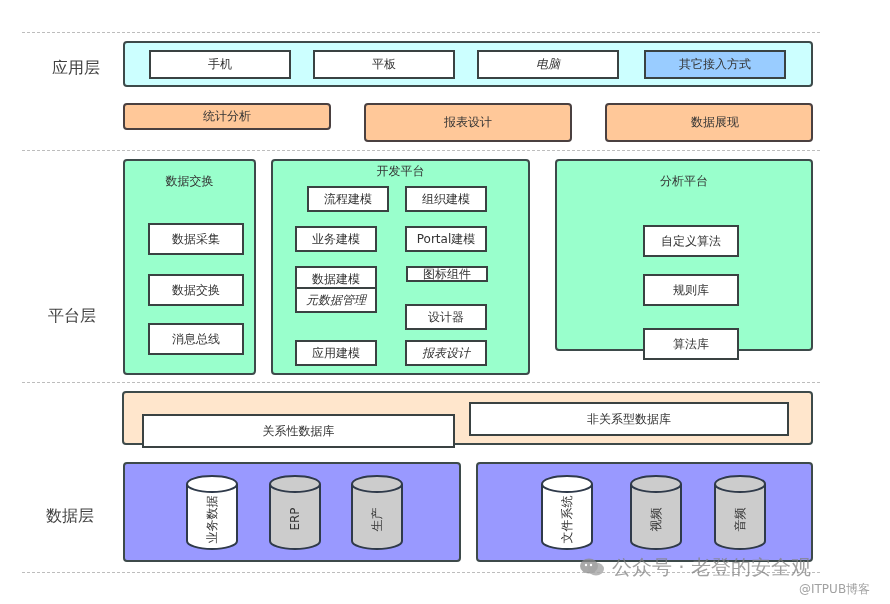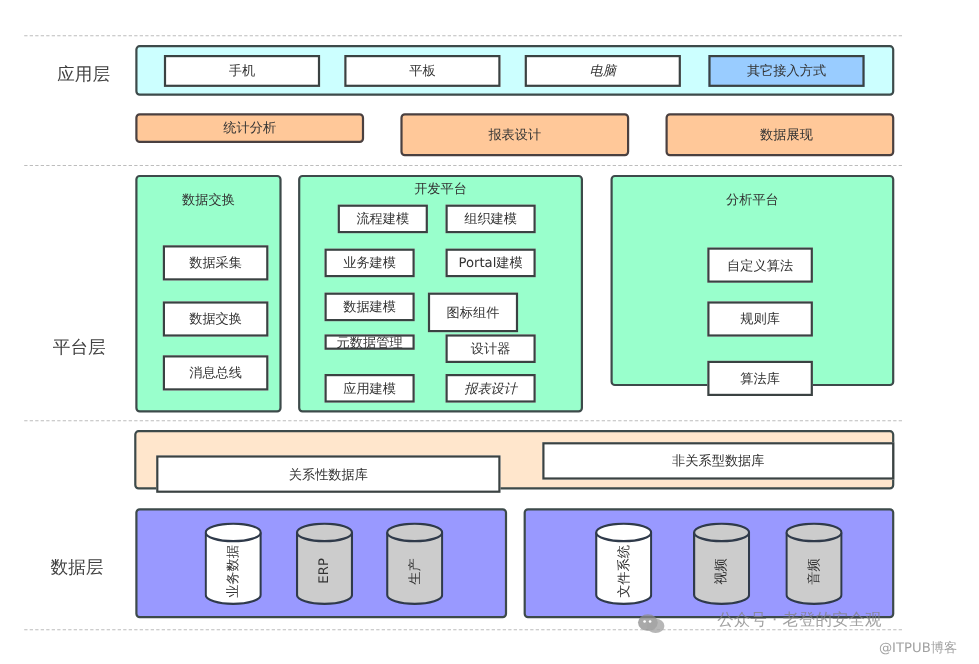--- a/index.html
+++ b/index.html
@@ -50,39 +50,39 @@
   <div class="box" style="left:23px; top:62px; width:96px; height:32px;">数据采集</div>
   <div class="box" style="left:23px; top:113px; width:96px; height:32px;">数据交换</div>
   <div class="box" style="left:23px; top:162px; width:96px; height:32px;">消息总线</div>
 </div>
 
 <div class="panel green" style="left:271px; top:159px; width:259px; height:216px;">
   <div class="panel-title" style="top:2px;">开发平台</div>
   <div class="box" style="left:22px; top:25px; width:82px; height:26px;margin-left:12px;">流程建模</div>
   <div class="box" style="left:22px; top:65px; width:82px; height:26px;">业务建模</div>
   <div class="box" style="left:22px; top:105px; width:82px; height:26px;">数据建模</div>
-  <div class="box" style="left:22px; top:143px; width:82px; height:14px;">元数据管理</div>
+  <div class="box" style="left:22px; top:126px; width:82px; height:26px;font-style:italic;">元数据管理</div>
   <div class="box" style="left:22px; top:179px; width:82px; height:26px;">应用建模</div>
   <div class="box" style="left:132px; top:25px; width:82px; height:26px;">组织建模</div>
   <div class="box" style="left:132px; top:65px; width:82px; height:26px;">Portal建模</div>
-  <div class="box" style="left:116px; top:105px; width:82px; height:36px;">图标组件</div>
+  <div class="box" style="left:133px; top:105px; width:82px; height:16px;">图标组件</div>
   <div class="box" style="left:132px; top:143px; width:82px; height:26px;">设计器</div>
   <div class="box" style="left:132px; top:179px; width:82px; height:26px;font-style:italic;">报表设计</div>
 </div>
 
 <div class="panel green" style="left:555px; top:159px; width:258px; height:192px;">
   <div class="panel-title" style="top:12px;">分析平台</div>
   <div class="box" style="left:86px; top:64px; width:96px; height:32px;">自定义算法</div>
   <div class="box" style="left:86px; top:113px; width:96px; height:32px;">规则库</div>
   <div class="box" style="left:86px; top:167px; width:96px; height:32px;">算法库</div>
 </div>
 
 <div class="panel" style="left:122px; top:391px; width:691px; height:54px; background:#ffe6cc;">
   <div class="box" style="left:18px; top:21px; width:313px; height:34px;">关系性数据库</div>
-  <div class="box" style="left:345px; top:9px; width:320px; height:34px;margin-left:24px;">非关系型数据库</div>
+  <div class="box" style="left:345px; top:9px; width:320px; height:34px;">非关系型数据库</div>
 </div>
 
 <div class="panel" style="left:123px; top:462px; width:338px; height:100px; background:#9999ff;">
   <div class="cyl" style="left:61px; top:11px;">
     <svg width="52" height="76" viewBox="0 0 52 76">
         <path d="M1,9 L1,66 A25,8 0 0 0 51,66 L51,9" fill="#ffffff" stroke="#2f3a4a" stroke-width="2"></path>
         <ellipse cx="26" cy="9" rx="25" ry="8" fill="#ffffff" stroke="#2f3a4a" stroke-width="2"></ellipse>
       </svg>
     <div class="cyl-text">
         <span>业务数据</span>
@@ -139,14 +139,14 @@
 </div>
 
 <div class="abs" style="left:579px; top:557px; width:26px; height:20px;">
   <svg width="26" height="20" viewBox="0 0 26 20">
     <ellipse cx="10" cy="9" rx="9" ry="7.5" fill="rgba(140,140,140,0.75)"></ellipse>
     <ellipse cx="17" cy="12" rx="8" ry="6.5" fill="rgba(165,165,165,0.8)"></ellipse>
     <circle cx="7" cy="8" r="1.2" fill="#fff"></circle>
       <circle cx="12" cy="8" r="1.2" fill="#fff"></circle>
   </svg>
 </div>
-<div class="wm" style="left:612px; top:554px; font-size:15px;margin-left:40px;">公众号 · 老登的安全观</div>
+<div class="wm" style="left:612px; top:554px; font-size:20px;">公众号 · 老登的安全观</div>
 <div class="wm" style="left:799px; top:581px; font-size:12px;">@ITPUB博客</div>
 
 </body></html>

